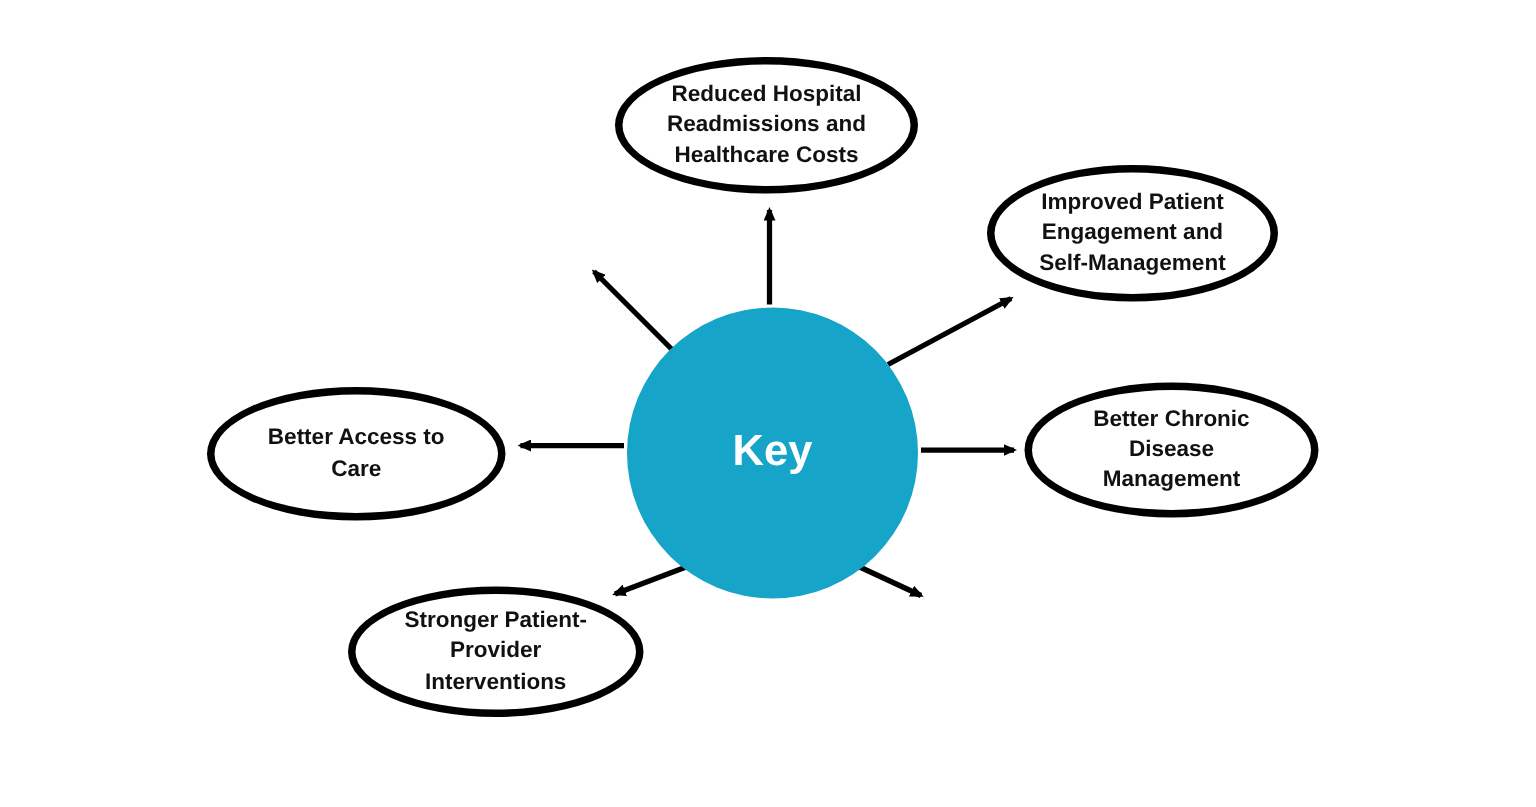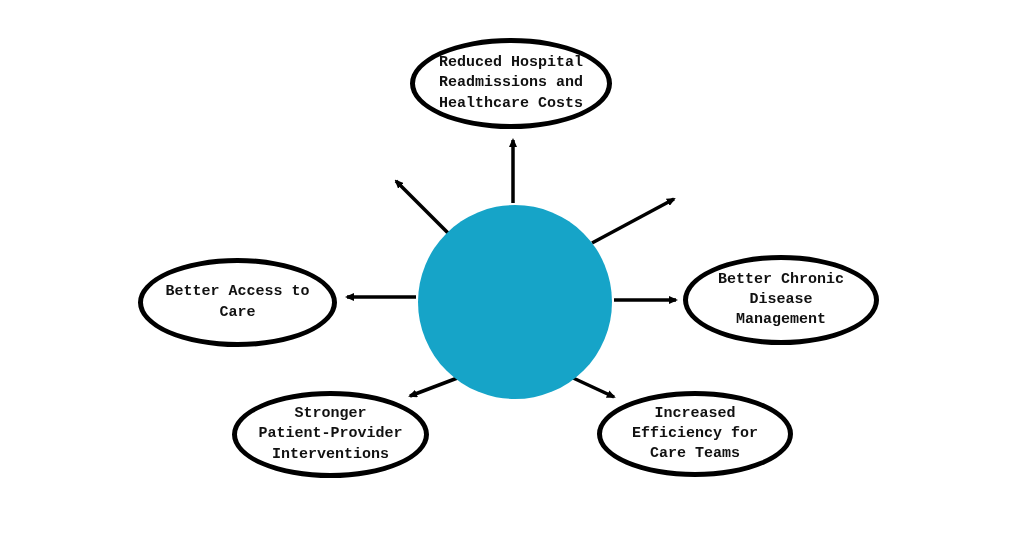--- a/index.html
+++ b/index.html
@@ -7,21 +7,20 @@
     padding: 0;
     background: #ffffff;
     font-family: "Liberation Sans", sans-serif;
   }
   .canvas {
     position: relative;
     width: 1024px;
     height: 538px;
     background: #ffffff;
     overflow: hidden;
-    font-family: Liberation Mono, monospace;
   }
   .arrows {
     position: absolute;
     left: 0;
     top: 0;
     width: 1024px;
     height: 538px;
     pointer-events: none;
   }
   .node {
@@ -90,35 +89,36 @@
     <line x1="614" y1="300" x2="676" y2="300" stroke="#000000" stroke-width="3.5" marker-end="url(#arrowhead)"></line>
     <line x1="460" y1="377" x2="410" y2="396" stroke="#000000" stroke-width="3.5" marker-end="url(#arrowhead)"></line>
     <line x1="571" y1="377" x2="614" y2="397" stroke="#000000" stroke-width="3.5" marker-end="url(#arrowhead)"></line>
   </svg>
 
   <div class="node node-top">
     <span>Reduced Hospital Readmissions and Healthcare Costs</span>
   </div>
 
 
+  <div class="node node-topright">
+    <span>Improved Patient Engagement and Self-Management</span>
+  </div>
 
   <div class="node node-left">
     <span>Better Access to Care</span>
   </div>
 
   <div class="node node-right">
     <span>Better Chronic Disease Management</span>
   </div>
 
   <div class="node node-botleft">
     <span>Stronger Patient-Provider Interventions</span>
   </div>
 
-  <div class="node node-botright">
-    <span>Increased Efficiency for Care Teams</span>
-  </div>
 
   <div class="center-circle" style="background: rgb(22, 164, 200);">
     <div class="center-text">
+      <span>Key</span>
     </div>
   </div>
 
 </div>
 
 </body></html>

